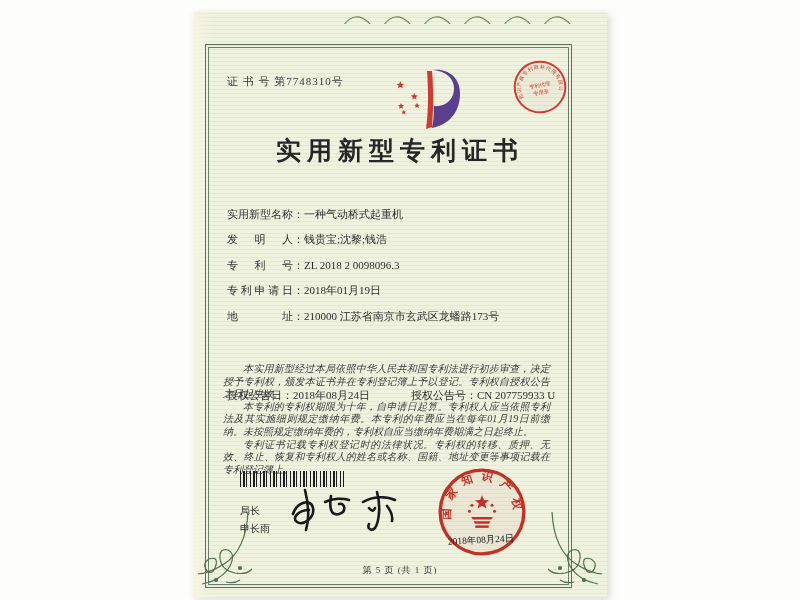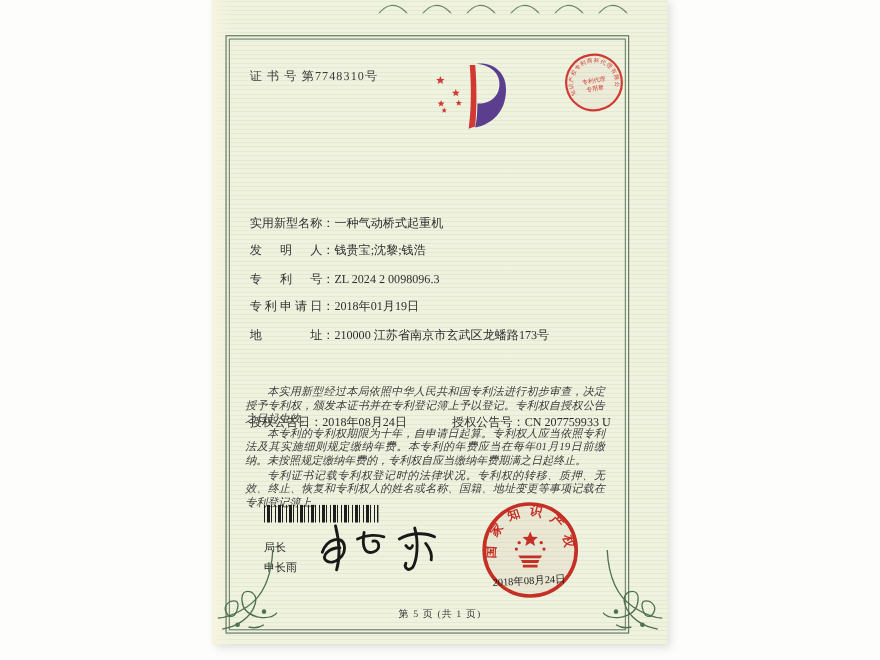--- a/index.html
+++ b/index.html
@@ -2,21 +2,21 @@
 <html><head>
 <meta charset="utf-8">
 <style>
   html,body{margin:0;padding:0;}
   body{
     width:800px;height:600px;position:relative;overflow:hidden;
     background:#fdfdfb;
     font-family:"Liberation Serif","DejaVu Serif",serif;
   }
   .paper{
-    position:absolute;left:193px;top:0;width:414px;height:586px;
+    position:absolute;left:193px;top:12px;width:414px;height:586px;
     background:
       repeating-linear-gradient(0deg, rgba(150,180,115,0.13) 0 1px, rgba(0,0,0,0) 1px 4px),
       #eef2df;
     box-shadow:3px 2px 8px rgba(60,60,50,0.18);
   }
   .paper .binding{
     position:absolute;left:0;top:0;width:20px;height:100%;
     background:linear-gradient(90deg,#f7f4e0 0%,rgba(247,244,224,0) 100%);
   }
   .frame{
@@ -106,30 +106,31 @@
           <path d="M22,20 l1.8,4.2 4.4,0.3 -3.4,2.9 1.1,4.3 -3.9,-2.4 -3.9,2.4 1.1,-4.3 -3.4,-2.9 4.4,-0.3 z" transform="scale(0.62) translate(6,6)"></path>
           <path d="M22,20 l1.8,4.2 4.4,0.3 -3.4,2.9 1.1,4.3 -3.9,-2.4 -3.9,2.4 1.1,-4.3 -3.4,-2.9 4.4,-0.3 z" transform="scale(0.56) translate(34,30)"></path>
           <path d="M22,20 l1.8,4.2 4.4,0.3 -3.4,2.9 1.1,4.3 -3.9,-2.4 -3.9,2.4 1.1,-4.3 -3.4,-2.9 4.4,-0.3 z" transform="scale(0.5) translate(14,56)"></path>
           <path d="M22,20 l1.8,4.2 4.4,0.3 -3.4,2.9 1.1,4.3 -3.9,-2.4 -3.9,2.4 1.1,-4.3 -3.4,-2.9 4.4,-0.3 z" transform="scale(0.46) translate(52,62)"></path>
           <path d="M22,20 l1.8,4.2 4.4,0.3 -3.4,2.9 1.1,4.3 -3.9,-2.4 -3.9,2.4 1.1,-4.3 -3.4,-2.9 4.4,-0.3 z" transform="scale(0.4) translate(30,92)"></path>
         </g>
       </g>
     </svg>
   </div>
 
+  <div class="title">实用新型专利证书</div>
 
   <div class="fields">
     <div class="row">
       <span class="flabel">实用新型名称</span><span>：</span><span>一种气动桥式起重机</span>
     </div>
     <div class="row">
       <span class="flabel">发明人</span><span>：</span><span>钱贵宝;沈黎;钱浩</span>
     </div>
     <div class="row">
-      <span class="flabel">专利号</span><span>：</span><span>ZL 2024 2 0098096.3</span>
+      <span class="flabel">专利号</span><span>：</span><span>ZL 2018 2 0098096.3</span>
     </div>
     <div class="row">
       <span class="flabel">专利申请日</span><span>：</span><span>2018年01月19日</span>
     </div>
     <div class="row">
       <span class="flabel">地址</span><span>：</span><span>210000 江苏省南京市玄武区龙蟠路173号</span>
     </div>
   </div>
 
   <div class="grant-row">

